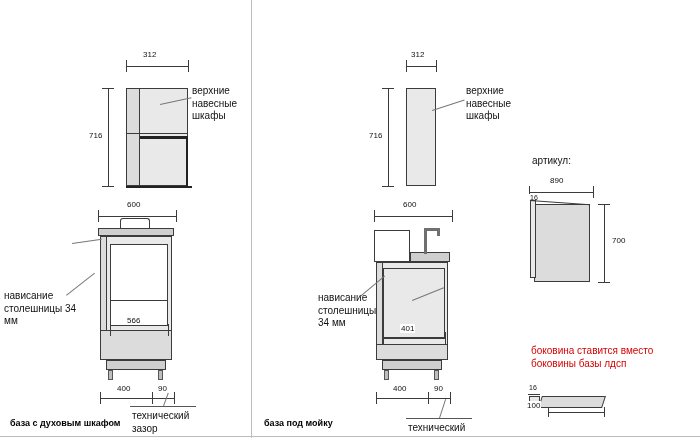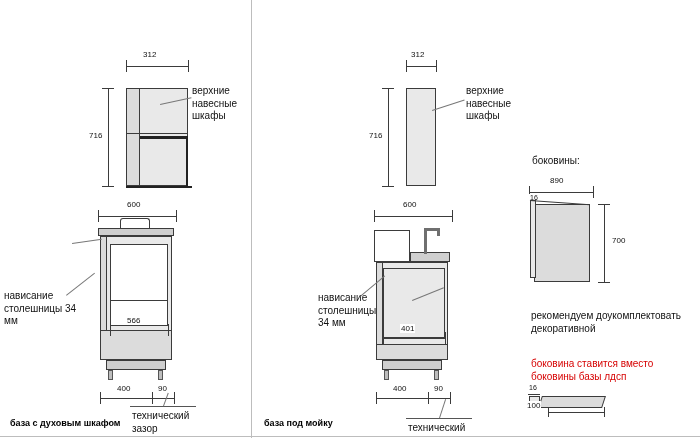--- a/index.html
+++ b/index.html
@@ -256,40 +256,39 @@
   <div class="leader" style="left:360px; top:296px; width:32px; transform: rotate(-40deg);"></div>
 
   <div class="leader" style="left:412px; top:300px; width:34px; transform: rotate(-22deg);"></div>
 
   <div class="lbl" style="left:408px; top:422px; width:80px;">технический зазор</div>
   <div class="line" style="left:406px; top:418px; width:66px; height:1px; background:#555;"></div>
   <div class="leader" style="left:439px; top:418px; width:20px; transform: rotate(-72deg);"></div>
 
   <div class="bottom-title" style="left:264px; top:418px;">база под мойку</div>
 
-  <div class="lbl" style="left:532px; top:155px;">боковины:</div>
+  <div class="lbl" style="left:532px; top:155px;">артикул:</div>
 
   <div class="dim-line dim-h" style="left:529px; top:192px; width:64px;"></div>
   <div class="tick" style="left:529px; top:186px; width:1px; height:12px;"></div>
   <div class="tick" style="left:593px; top:186px; width:1px; height:12px;"></div>
   <div class="dimtext" style="left:549px; top:176px;">890</div>
 
   <div class="dimtext" style="left:529px; top:194px; font-size:7px;">16</div>
 
   <div class="rect fill-mid" style="left:534px; top:204px; width:56px; height:78px;"></div>
   <div class="rect fill-light" style="left:530px; top:200px; width:6px; height:78px;"></div>
   <div class="line" style="left:530px; top:200px; width:60px; height:1px; background:#3b3b3b; transform: rotate(4deg); transform-origin:0 0;"></div>
 
   <div class="dim-line dim-v" style="left:604px; top:204px; height:78px;"></div>
   <div class="tick" style="left:598px; top:204px; width:12px; height:1px;"></div>
   <div class="tick" style="left:598px; top:282px; width:12px; height:1px;"></div>
   <div class="dimtext" style="left:611px; top:236px;">700</div>
 
-  <div class="lbl" style="left:531px; top:310px; width:168px;">рекомендуем доукомплектовать декоративной</div>
-  <div class="lbl red" style="left:531px; top:358px; width:168px;">боковина ставится вместо боковины базы лдсп</div>
+  <div class="lbl red" style="left:531px; top:345px; width:168px;">боковина ставится вместо боковины базы лдсп</div>
 
   <div class="dimtext" style="left:528px; top:384px; font-size:7px;">16</div>
   <div class="dim-line dim-h" style="left:528px; top:394px; width:12px;"></div>
 
   <div class="rect fill-mid" style="left:540px; top:396px; width:64px; height:12px; transform: skewX(-18deg);"></div>
   <div class="rect fill-light" style="left:529px; top:396px; width:11px; height:12px;"></div>
 
   <div class="dimtext" style="left:526px; top:401px;">100</div>
   <div class="dimtext" style="left:578px; top:410px;margin-top:36px;">384</div>
   <div class="dim-line dim-h" style="left:548px; top:412px; width:56px;"></div>

